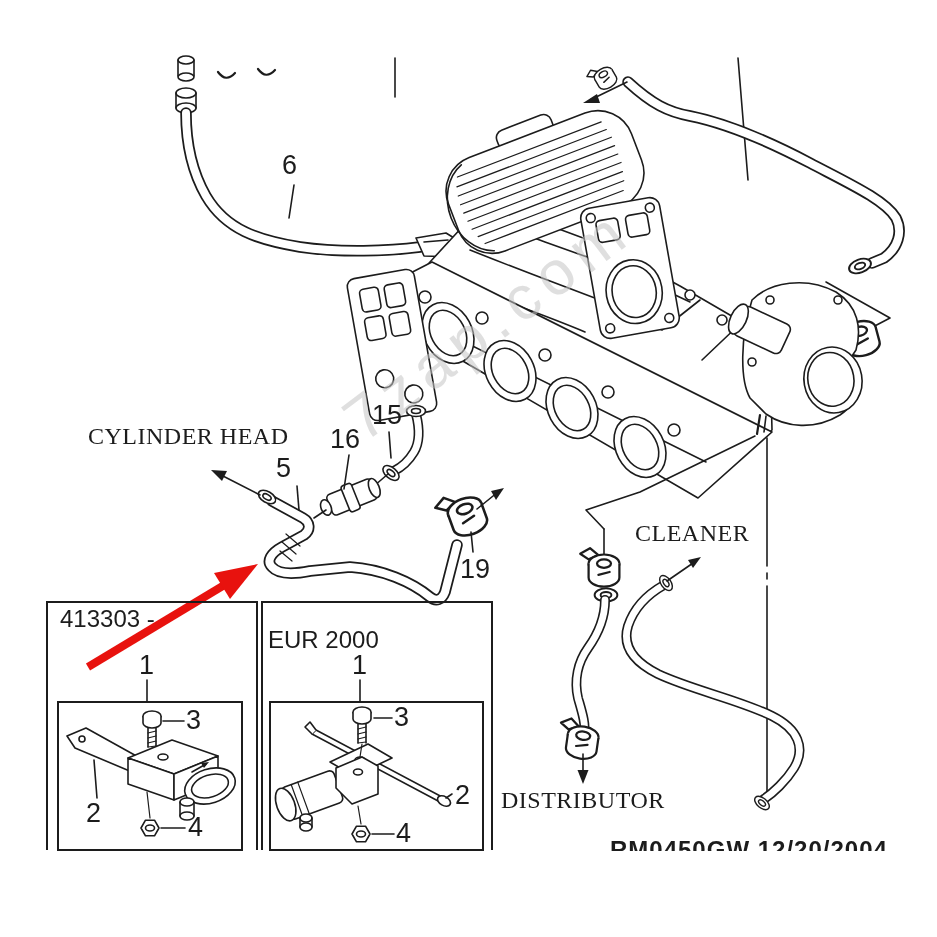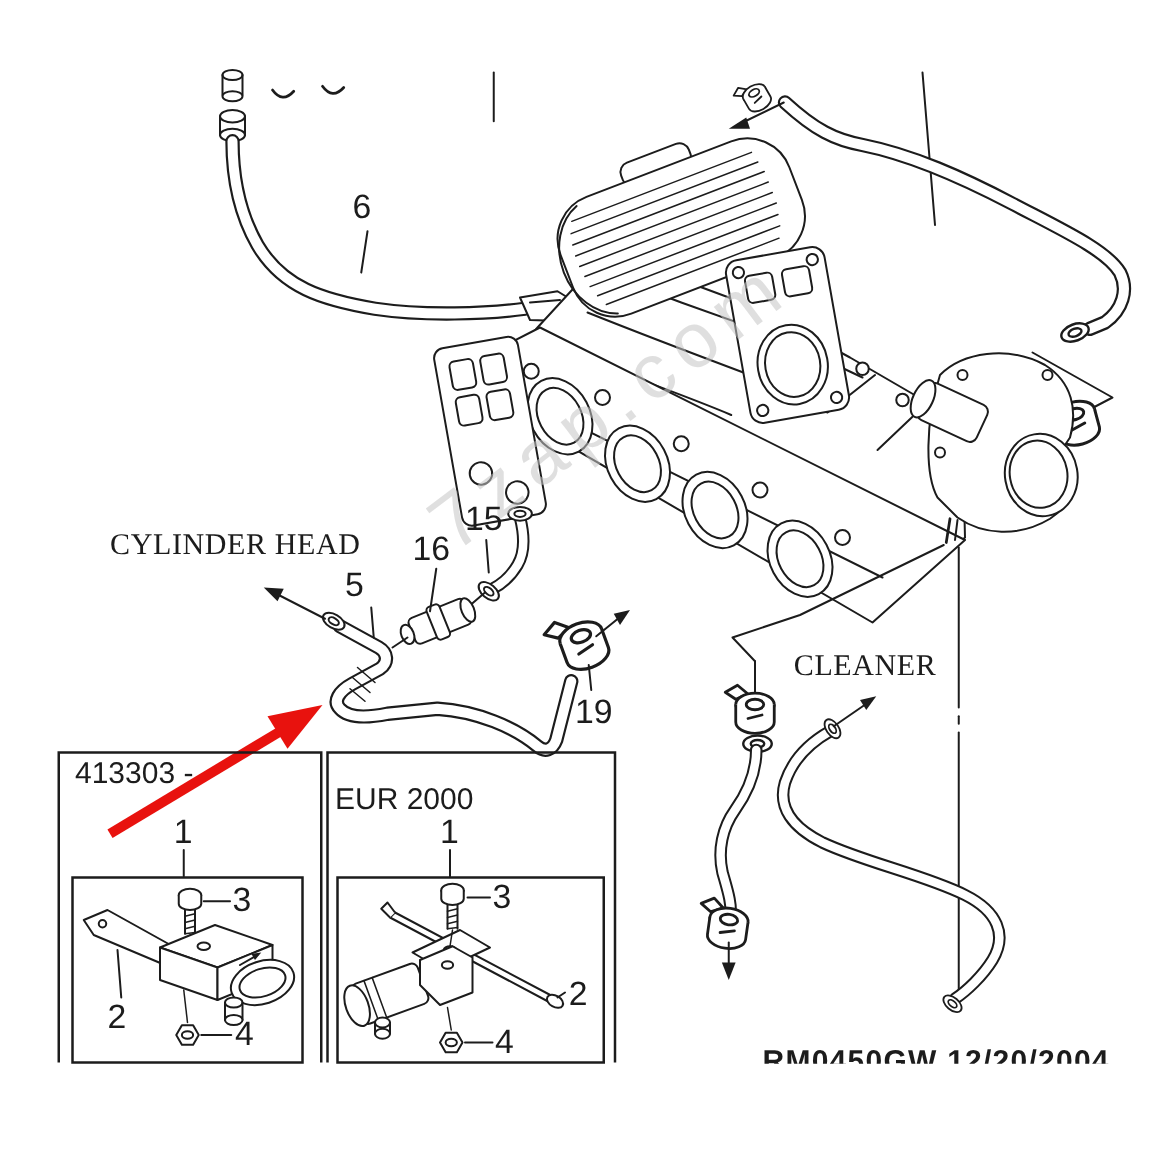--- a/index.html
+++ b/index.html
@@ -308,20 +308,21 @@
       <line x1="361" y1="824" x2="358" y2="806" class="lnt"></line>
       <use href="#nutg" transform="translate(361,834)"></use>
       <line x1="372" y1="834" x2="394" y2="834" class="ln"></line>
     </g>
   </svg>
 
   <div id="watermark">7zap.com</div>
 
   <div class="lbl" style="left:88px;top:423px">CYLINDER HEAD</div>
   <div class="lbl" style="left:635px;top:520px">CLEANER</div>
+  <div class="lbl" style="left:501px;top:787px">DISTRIBUTOR</div>
 
   <div class="callout" style="left:282px;top:150px">6</div>
   <div class="callout" style="left:372px;top:400px">15</div>
   <div class="callout" style="left:330px;top:424px">16</div>
   <div class="callout" style="left:276px;top:453px">5</div>
   <div class="callout" style="left:460px;top:554px">19</div>
 
   <div class="boxtitle" style="left:60px;top:605px">413303 -</div>
   <div class="boxtitle" style="left:268px;top:626px">EUR 2000</div>
 

